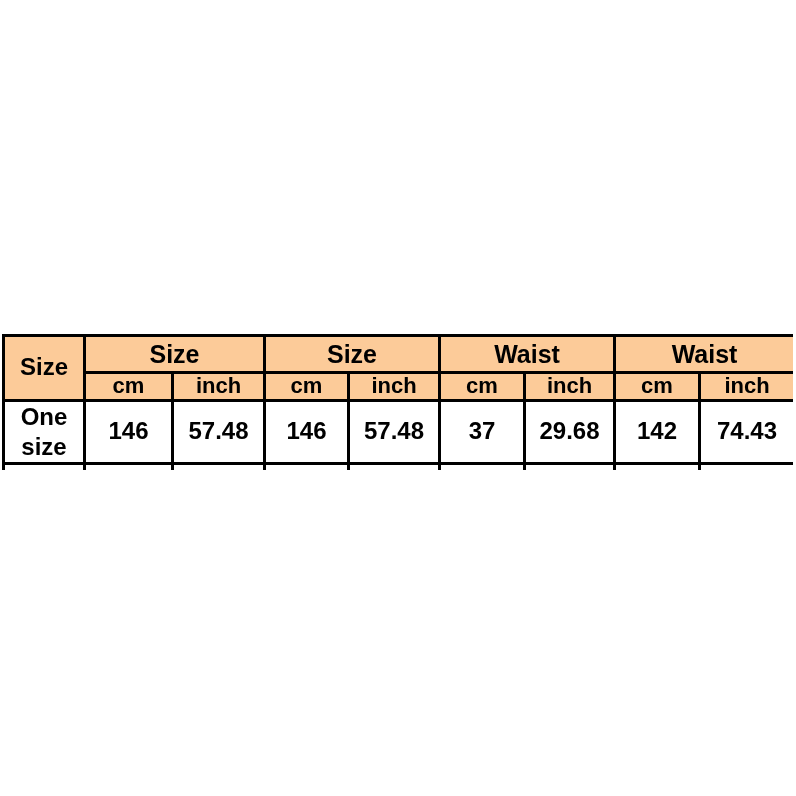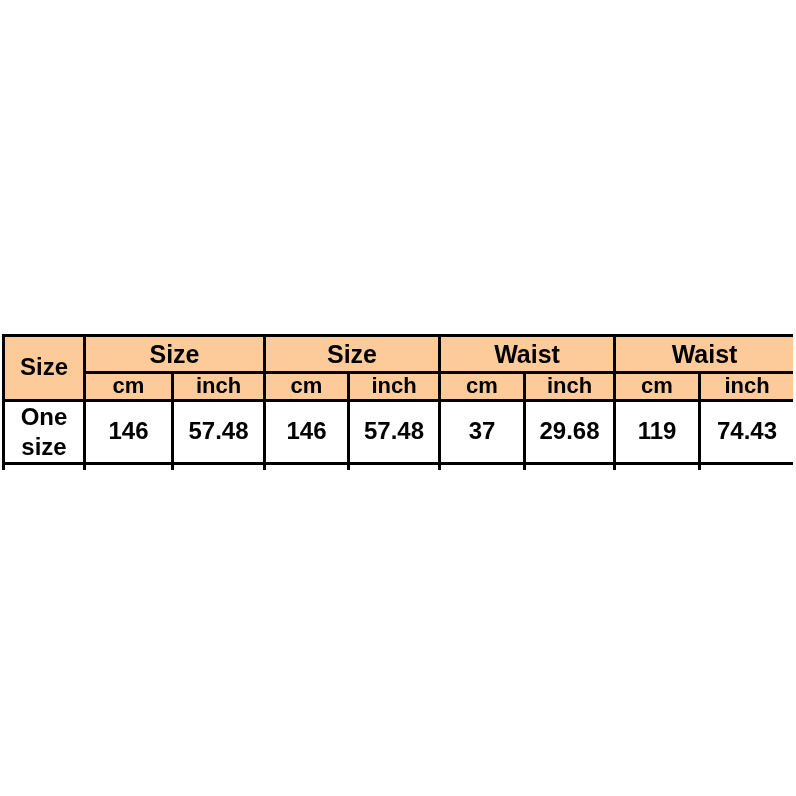--- a/index.html
+++ b/index.html
@@ -112,21 +112,21 @@
     </thead>
     <tbody>
       <tr class="data-row">
         <td class="size-value">One size</td>
         <td>146</td>
         <td>57.48</td>
         <td>146</td>
         <td>57.48</td>
         <td>37</td>
         <td>29.68</td>
-        <td>119</td>
+        <td>142</td>
         <td>74.43</td>
       </tr>
       <tr class="clipped-row">
         <td></td>
         <td></td>
         <td></td>
         <td></td>
         <td></td>
         <td></td>
         <td></td>

